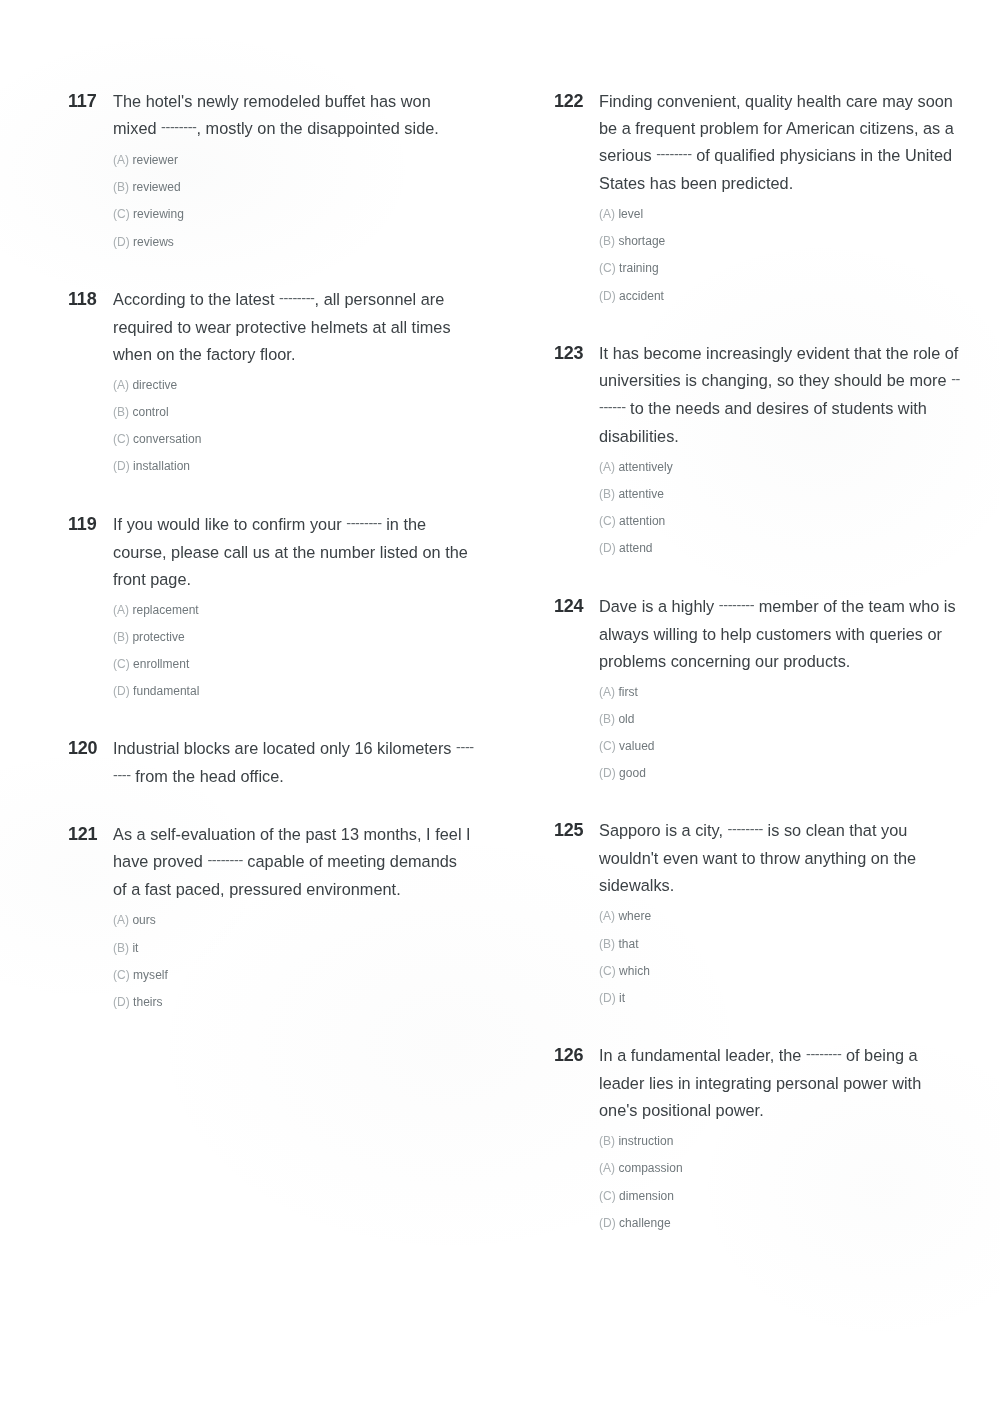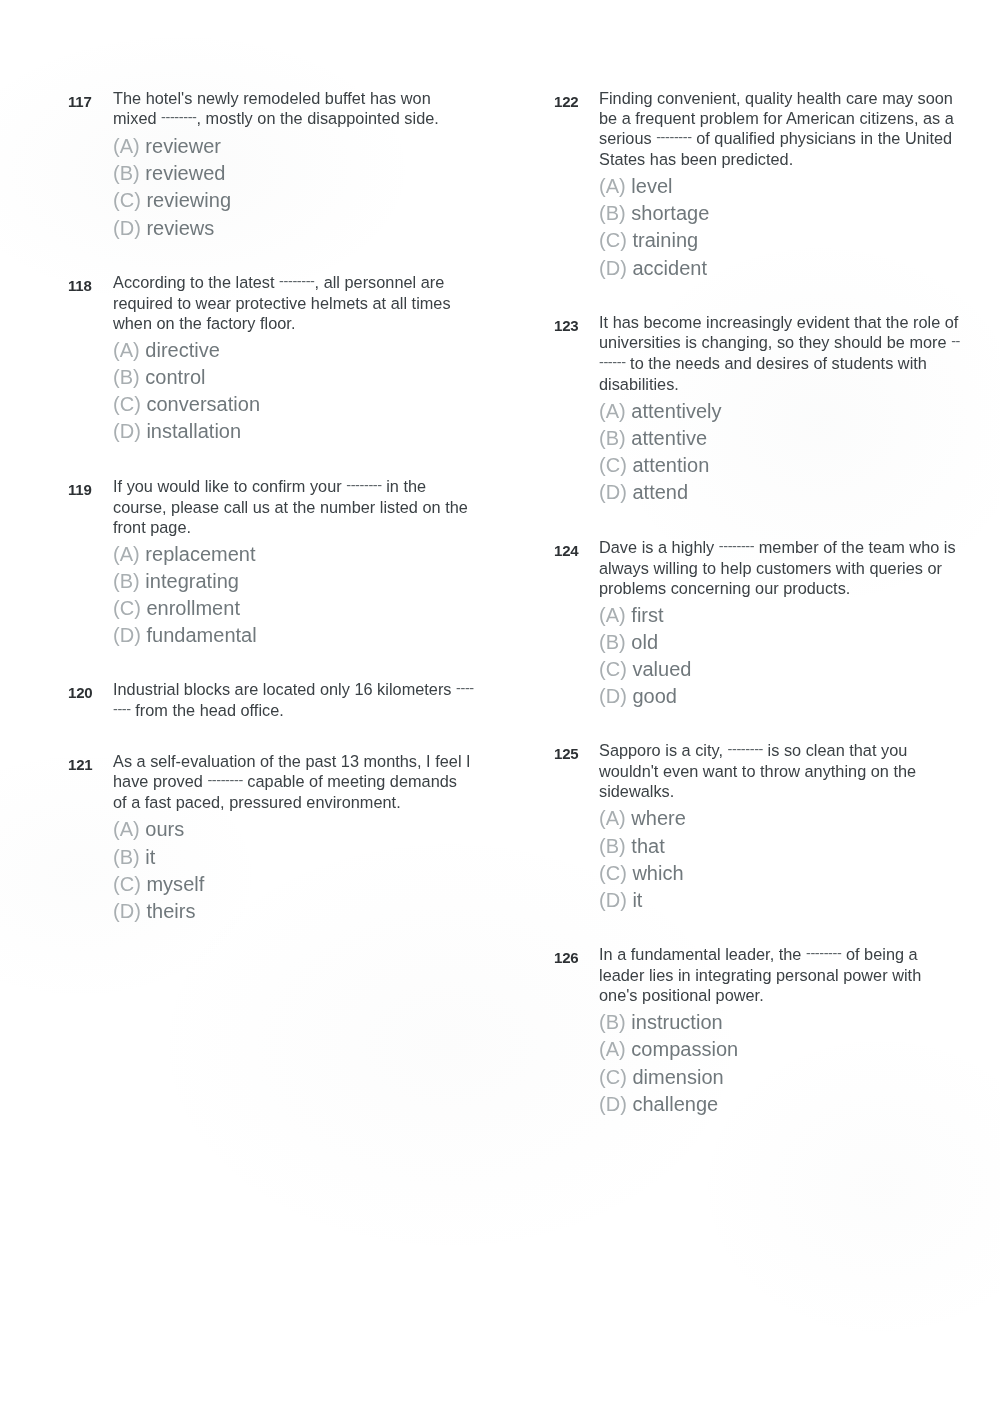--- a/index.html
+++ b/index.html
@@ -48,48 +48,48 @@
 
   .question {
     display: flex;
     align-items: flex-start;
     margin-bottom: 30px;
   }
   .q-num {
     flex: 0 0 auto;
     width: 45px;
     text-align: left;
-    font-size: 15px;
+    font-size: 18px;
     font-weight: bold;
     color: #2d3134;
     line-height: 27px;
     letter-spacing: -0.2px;
   }
   .q-body {
     flex: 1 1 auto;
     min-width: 0;
   }
   .q-stem {
     font-size: 16.3px;
-    line-height: 20px;
+    line-height: 27px;
     color: #3b4145;
     letter-spacing: 0.02px;
   }
   .blank {
     color: #5e6569;
     letter-spacing: -0.4px;
     font-size: 14.5px;
     position: relative;
     top: -2px;
   }
   .options {
     margin-top: 4px;
   }
   .option {
-    font-size: 20px;
+    font-size: 12px;
     line-height: 27.2px;
     color: #6f777b;
     letter-spacing: 0.02px;
     white-space: nowrap;
   }
   .opt-letter {
     color: #a8aeb1;
   }
   .opt-text {
     color: #70787c;
@@ -125,21 +125,21 @@
               <div class="option"><span class="opt-letter">(D)</span> <span class="opt-text">installation</span></div>
             </div>
           </div>
         </div>
         <div class="question">
           <div class="q-num">119</div>
           <div class="q-body">
             <div class="q-stem"><span>If you would like to confirm your </span><span class="blank">--------</span><span> in the course, please call us at the number listed on the front page.</span></div>
             <div class="options">
               <div class="option"><span class="opt-letter">(A)</span> <span class="opt-text">replacement</span></div>
-              <div class="option"><span class="opt-letter">(B)</span> <span class="opt-text">integrating</span></div>
+              <div class="option"><span class="opt-letter">(B)</span> <span class="opt-text">protective</span></div>
               <div class="option"><span class="opt-letter">(C)</span> <span class="opt-text">enrollment</span></div>
               <div class="option"><span class="opt-letter">(D)</span> <span class="opt-text">fundamental</span></div>
             </div>
           </div>
         </div>
         <div class="question">
           <div class="q-num">120</div>
           <div class="q-body">
             <div class="q-stem"><span>Industrial blocks are located only 16 kilometers </span><span class="blank">--------</span><span> from the head office.</span></div>
           </div>

